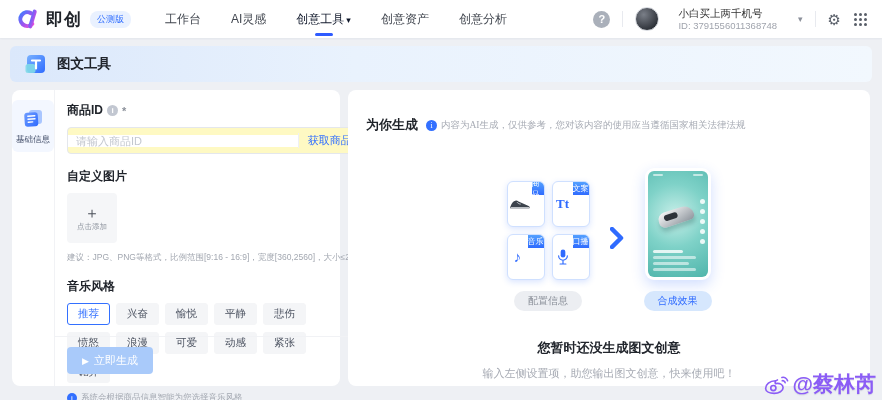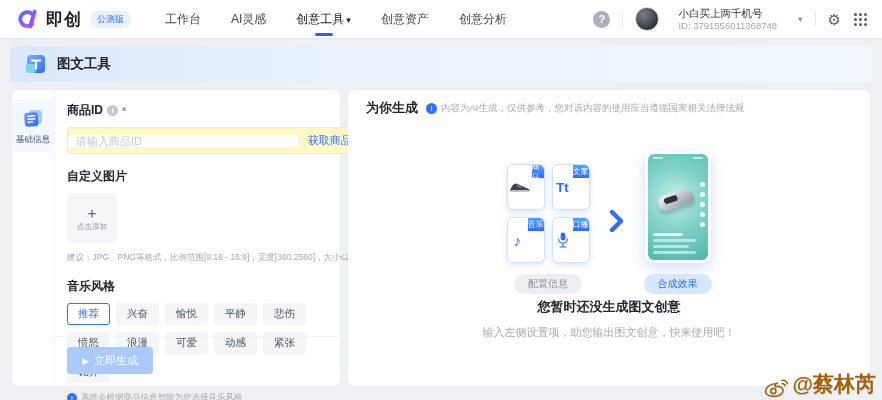--- a/index.html
+++ b/index.html
@@ -47,21 +47,21 @@
   
   .page-header {
     position:absolute; left:10px; right:10px; top:46px; height:36px;
     background:linear-gradient(90deg,#dbe8fb 0%,#e9f2fd 40%,#f2f8fe 100%);
     border-radius:6px; display:flex; align-items:center; padding:0 14px; gap:9px;
   }
   .page-title { font-size:13.5px; font-weight:bold; color:#20242b; }
   
   .card { position:absolute; background:#fff; border-radius:8px; top:90px; bottom:14px; }
   .left-card { left:12px; width:328px; display:flex; }
-  .right-card { left:348px; right:12px; padding:9px 18px; }
+  .right-card { left:348px; right:12px; padding:26px 18px;font-family:Liberation Serif, serif; }
   
   .rail { width:48px; border-right:1px solid #f1f2f5; padding-top:10px;
           display:flex; flex-direction:column; align-items:center; border-radius:8px 0 0 8px; }
   .rail-item { display:flex; flex-direction:column; align-items:center; gap:4px; padding:6px 2px;
                background:#f3f7ff; border-radius:6px; width:42px; }
   .rail-label { font-size:8.5px; color:#45506b; white-space:nowrap; }
   
   .form { flex:1; padding:12px 14px 0 12px; position:relative; }
   .field-label { font-size:12px; font-weight:bold; color:#20242b; display:flex; align-items:center; gap:4px; }
   .info-dot {
@@ -147,26 +147,26 @@
   .scr-shoe::after { content:""; position:absolute; left:6px; top:3px; width:14px; height:6px;
     background:#2e3339; border-radius:4px; }
   .scr-actions { position:absolute; right:3px; top:28px; display:flex; flex-direction:column; gap:5px; }
   .scr-actions span { width:5px; height:5px; border-radius:50%; background:rgba(255,255,255,.85); }
   .scr-lines { position:absolute; left:5px; right:12px; bottom:6px; display:flex; flex-direction:column; gap:3px; }
   .scr-lines i { height:3px; border-radius:2px; background:rgba(255,255,255,.55); }
   .scr-lines i:nth-child(1){ width:70%; background:rgba(255,255,255,.8); }
   .scr-lines i:nth-child(3){ width:85%; }
   .scr-top { position:absolute; top:3px; left:5px; right:5px; display:flex; justify-content:space-between; }
   .scr-top i { width:10px; height:2px; border-radius:1px; background:rgba(255,255,255,.6); }
-  .empty-title { margin-top:4px; text-align:center; font-size:13px; font-weight:bold; color:#22262d; }
+  .empty-title { margin-top:28px; text-align:center; font-size:13px; font-weight:bold; color:#22262d; }
   .empty-sub { margin-top:9px; text-align:center; font-size:11px; color:#a7abb4; }
   
   .watermark {
-    position:absolute; right:6px; bottom:2px; display:flex; align-items:flex-end; gap:3px;
-    color:#a16207; font-size:21px; font-weight:bold; z-index:5;
+    position:absolute; right:6px; bottom:2px; display:flex; align-items:center; gap:3px;
+    color:#8b5cf6; font-size:21px; font-weight:bold; z-index:5;
     text-shadow:0 1px 1px rgba(160,168,182,.35);
   }
 </style>
 </head>
 <body>
 
 <div class="topnav">
   <div class="logo-wrap">
     <svg width="26" height="22" viewBox="0 0 32 26">
       <defs>

